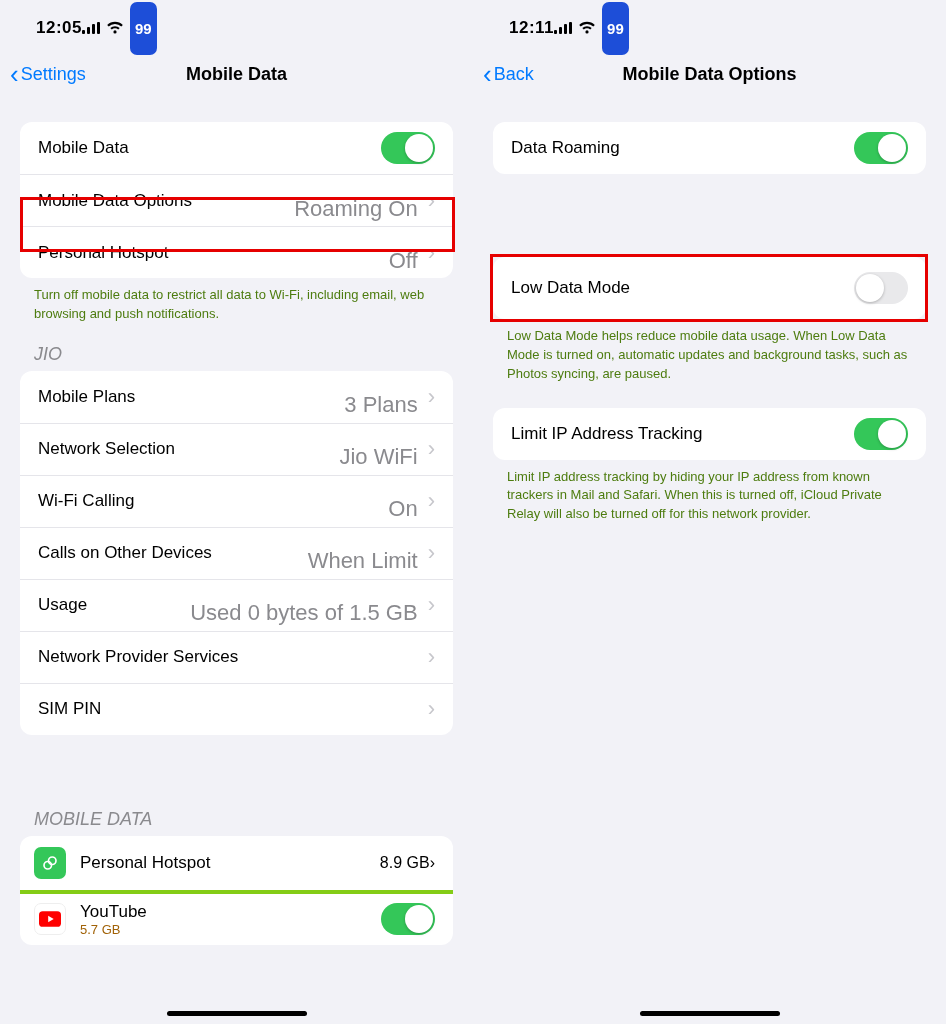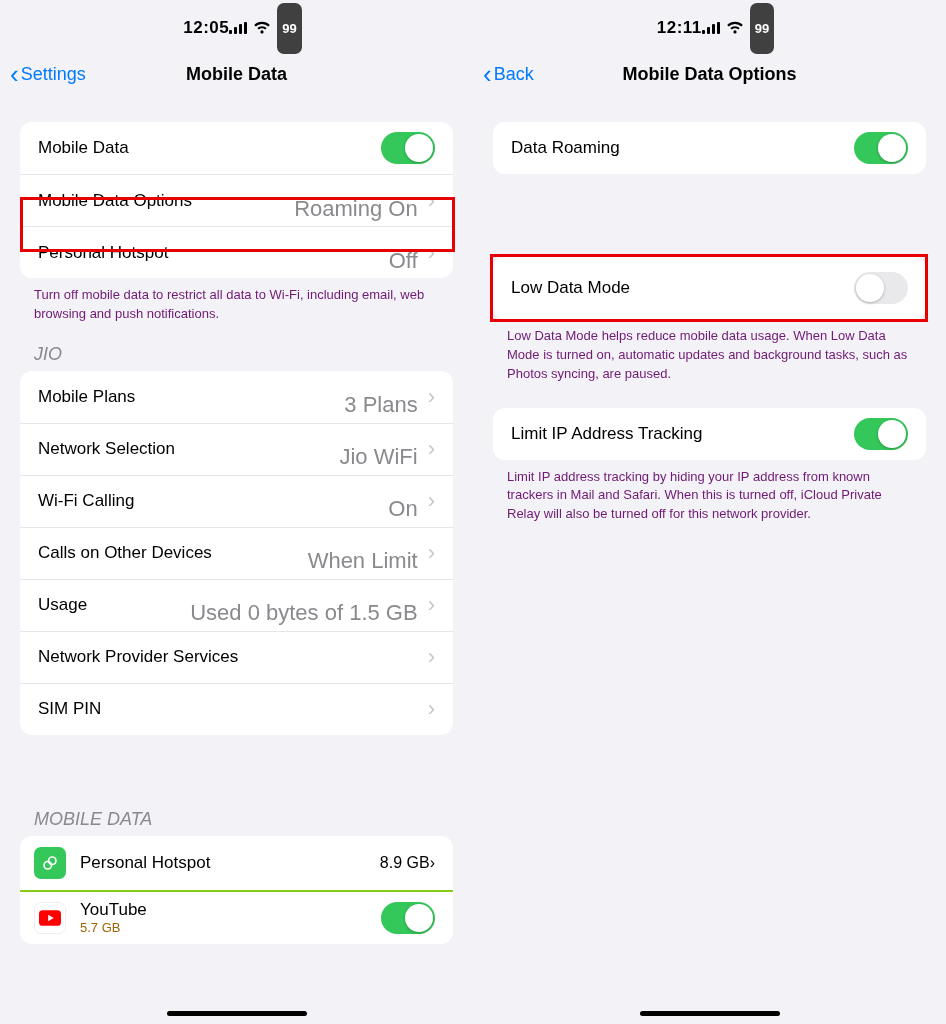--- a/index.html
+++ b/index.html
@@ -1,47 +1,47 @@
 <!DOCTYPE html>
 <html><head>
   <meta charset="utf-8">
   <style>
     * { box-sizing: border-box; margin:0; padding:0; }
     body { background:#f2f2f7; font-family:-apple-system, Helvetica, Arial, sans-serif; width:946px; height:1024px; display:flex; }
     .phone { width:473px; height:1024px; position:relative; background:#f2f2f7; overflow:hidden; }
     
-    .status { display:flex; align-items:center; justify-content:center; height:50px; padding:6px 24px 0 36px; }
+    .status { display:flex; align-items:center; justify-content:flex-start; height:50px; padding:6px 24px 0 36px; }
     .status .time { font-size:17px; font-weight:600; letter-spacing:0.5px; }
     .status .right { display:flex; align-items:center; gap:6px; }
     .sig { display:flex; align-items:flex-end; gap:2px; height:12px; }
     .sig span { width:3px; background:#000; border-radius:1px; }
     .sig span:nth-child(1){height:4px;} .sig span:nth-child(2){height:7px;} .sig span:nth-child(3){height:10px;} .sig span:nth-child(4){height:12px;}
     .wifi { font-size:15px; line-height:12px; }
-    .batt { background:#404040; color:#fff; border-radius:7px; padding:18px 5px; font-size:13px; font-weight:700; }
+    .batt { background:#1d4ed8; color:#fff; border-radius:7px; padding:18px 5px; font-size:15px; font-weight:700; }
     
     .nav { display:flex; align-items:center; height:48px; padding:0 10px; position:relative; margin-bottom:24px; }
     .nav .back { display:flex; align-items:center; color:#007aff; font-size:18px; }
     .nav .back .chev { font-size:26px; font-weight:500; margin-right:2px; line-height:1; }
     .nav .title { position:absolute; left:0; right:0; text-align:center; font-size:18px; font-weight:600; pointer-events:none; }
     
     .group { background:#fff; border-radius:12px; margin:0 20px; overflow:hidden; }
     .row { display:flex; align-items:center; min-height:52px; padding:0 18px; border-top:1px solid #e5e5ea; position:relative; }
     .group .row:first-child { border-top:none; }
     .row .label { font-size:17px; color:#000; flex:1; }
     .row .value { font-size:22px; color:#8a8a8e; margin-right:10px;margin-top:16px; }
     .row .disc { color:#c7c7cc; font-size:22px; line-height:1; }
     .toggle { width:54px; height:32px; border-radius:16px; position:relative; flex:none; }
     .toggle .knob { position:absolute; width:28px; height:28px; border-radius:50%; background:#fff; top:2px; box-shadow:0 1px 3px rgba(0,0,0,0.25); }
     .toggle.on { background:#34c759; } .toggle.on .knob { right:2px; }
     .toggle.off { background:#e9e9eb; } .toggle.off .knob { left:2px; }
-    .footer { font-size:13px; color:#701a75; padding:8px 34px 0; line-height:1.45; }
+    .footer { font-size:13px; color:#4d7c0f; padding:8px 34px 0; line-height:1.45; }
     .header-sm { font-size:18px; color:#8a8a8e; padding:20px 34px 6px; text-transform:none;font-style:italic; }
     .highlight { position:absolute; border:3px solid #e60000; pointer-events:none; z-index:5; }
     
-    .app-row { display:flex; align-items:center; min-height:54px; padding:8px 18px 8px 14px; border-top:2px solid #84cc16; }
+    .app-row { display:flex; align-items:center; min-height:54px; padding:8px 18px 8px 14px; border-top:4px solid #84cc16; }
     .group .app-row:first-child { border-top:none; }
     .app-icon { width:32px; height:32px; border-radius:7px; margin-right:14px; flex:none; display:flex; align-items:center; justify-content:center; }
     .app-title { font-size:17px; }
     .app-sub { font-size:13px; color:#a16207; }
     .app-left { flex:1; display:flex; flex-direction:column; }
     .home-ind { position:absolute; bottom:8px; left:50%; transform:translateX(-50%); width:140px; height:5px; background:#000; border-radius:3px; }
   </style>
 </head>
 <body>
 

